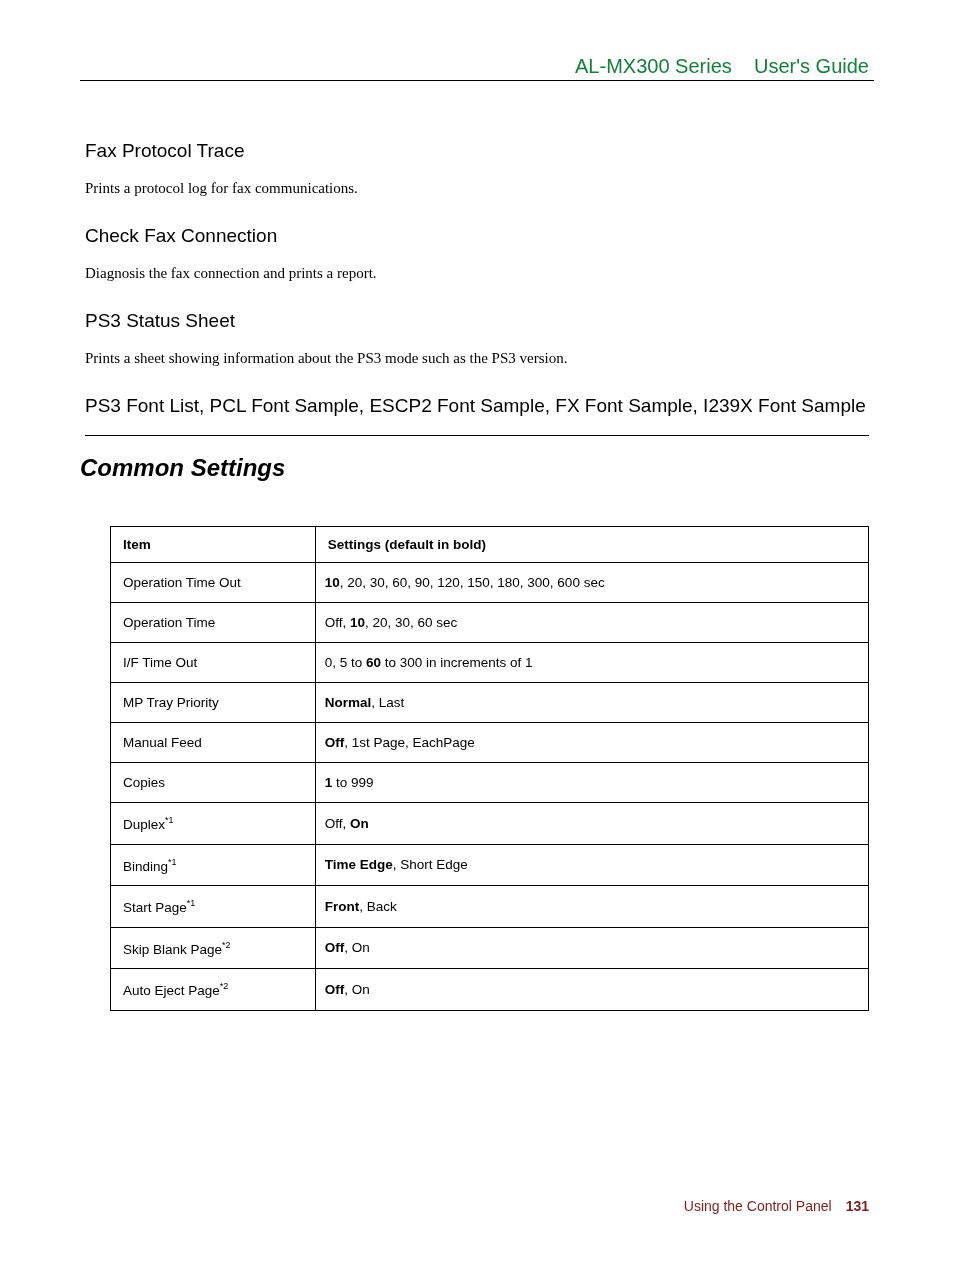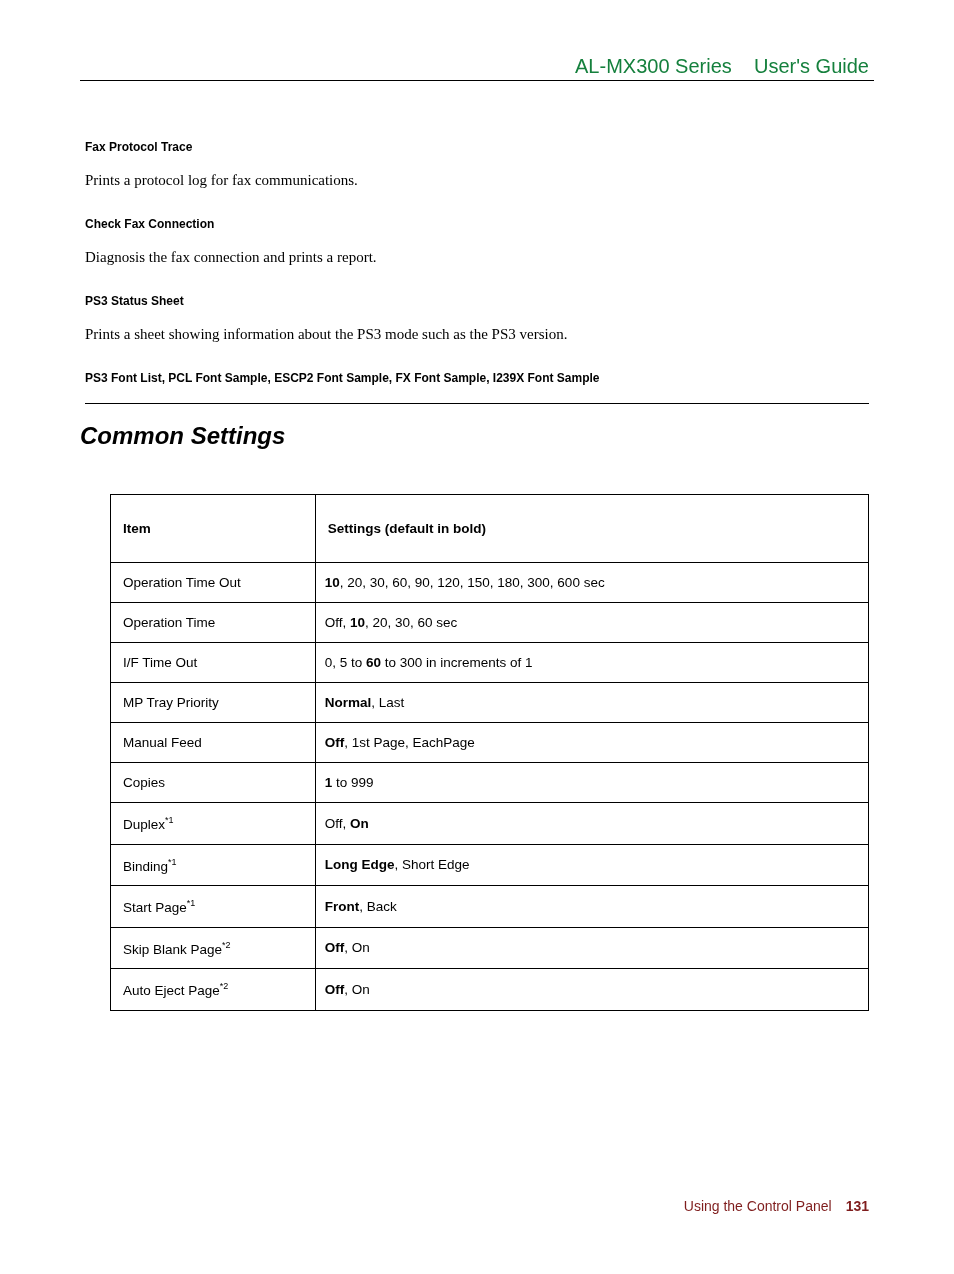--- a/index.html
+++ b/index.html
@@ -28,22 +28,22 @@
       font-size: 20px;
       color: #15803d;
     }
     .content {
       position: absolute;
       top: 140px;
       left: 85px;
       right: 85px;
     }
     .section-heading {
-      font-weight: bold;
-      font-size: 12px;
+      font-weight: normal;
+      font-size: 19px;
       margin-bottom: 18px;
       color: #000;
     }
     .section-text {
       font-size: 15px;
       font-family: Georgia, 'Times New Roman', serif;
       margin-bottom: 28px;
       color: #000;
     }
     .section-text.last {
@@ -77,21 +77,21 @@
       width: calc(100% - 25px);
     }
     th, td {
       border: 1px solid #000;
       text-align: left;
       font-size: 13.5px;
       vertical-align: middle;
     }
     th {
       font-weight: bold;
-      padding: 26px 12px;
+      padding: 10px 12px;
     }
     td {
       padding: 12px 12px;
     }
     td.col-item {
       width: 27%;
     }
     td.col-settings {
       width: 73%;
       padding-left: 9px;
@@ -171,21 +171,21 @@
         <tr>
           <td class="col-item">Copies</td>
           <td class="col-settings"><span class="bold">1</span> to 999</td>
         </tr>
         <tr>
           <td class="col-item">Duplex<sup>*1</sup></td>
           <td class="col-settings">Off, <span class="bold">On</span></td>
         </tr>
         <tr>
           <td class="col-item">Binding<sup>*1</sup></td>
-          <td class="col-settings"><span class="bold">Long Edge</span>, Short Edge</td>
+          <td class="col-settings"><span class="bold">Time Edge</span>, Short Edge</td>
         </tr>
         <tr>
           <td class="col-item">Start Page<sup>*1</sup></td>
           <td class="col-settings"><span class="bold">Front</span>, Back</td>
         </tr>
         <tr>
           <td class="col-item">Skip Blank Page<sup>*2</sup></td>
           <td class="col-settings"><span class="bold">Off</span>, On</td>
         </tr>
         <tr>

